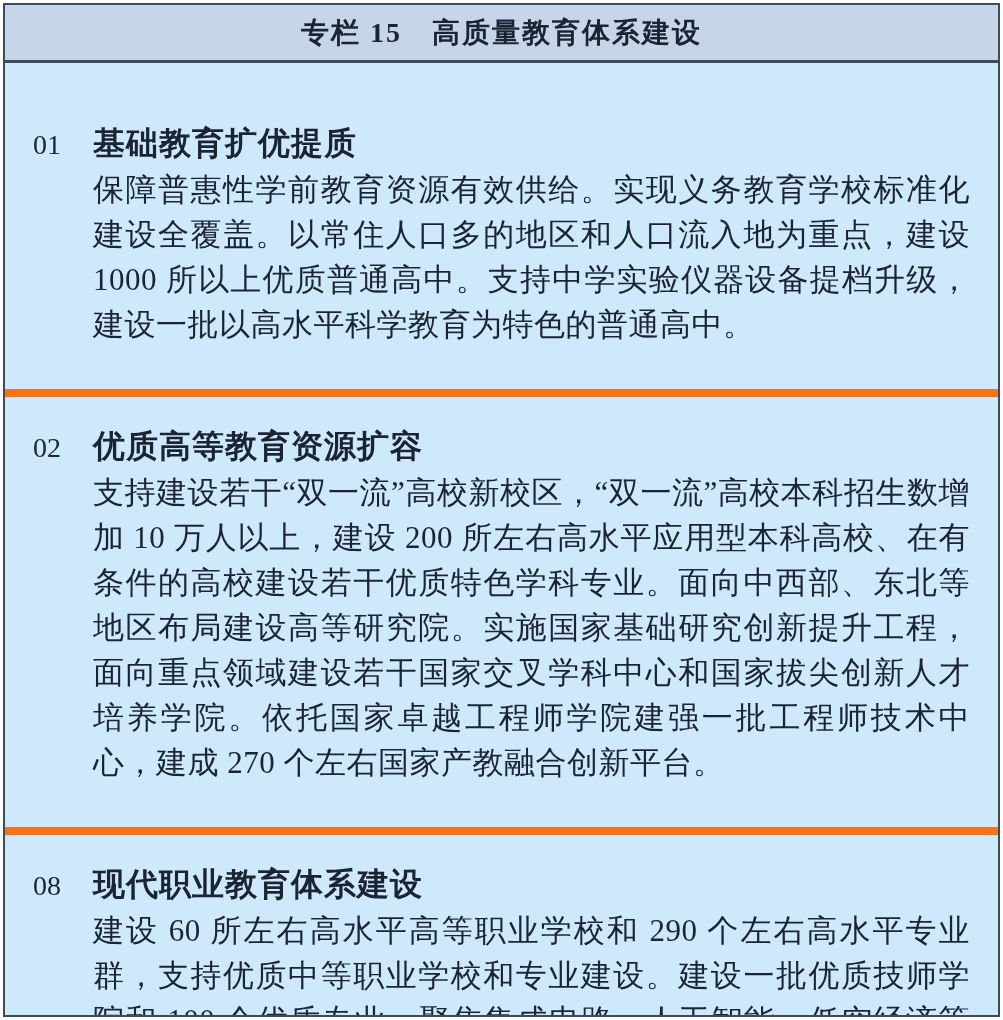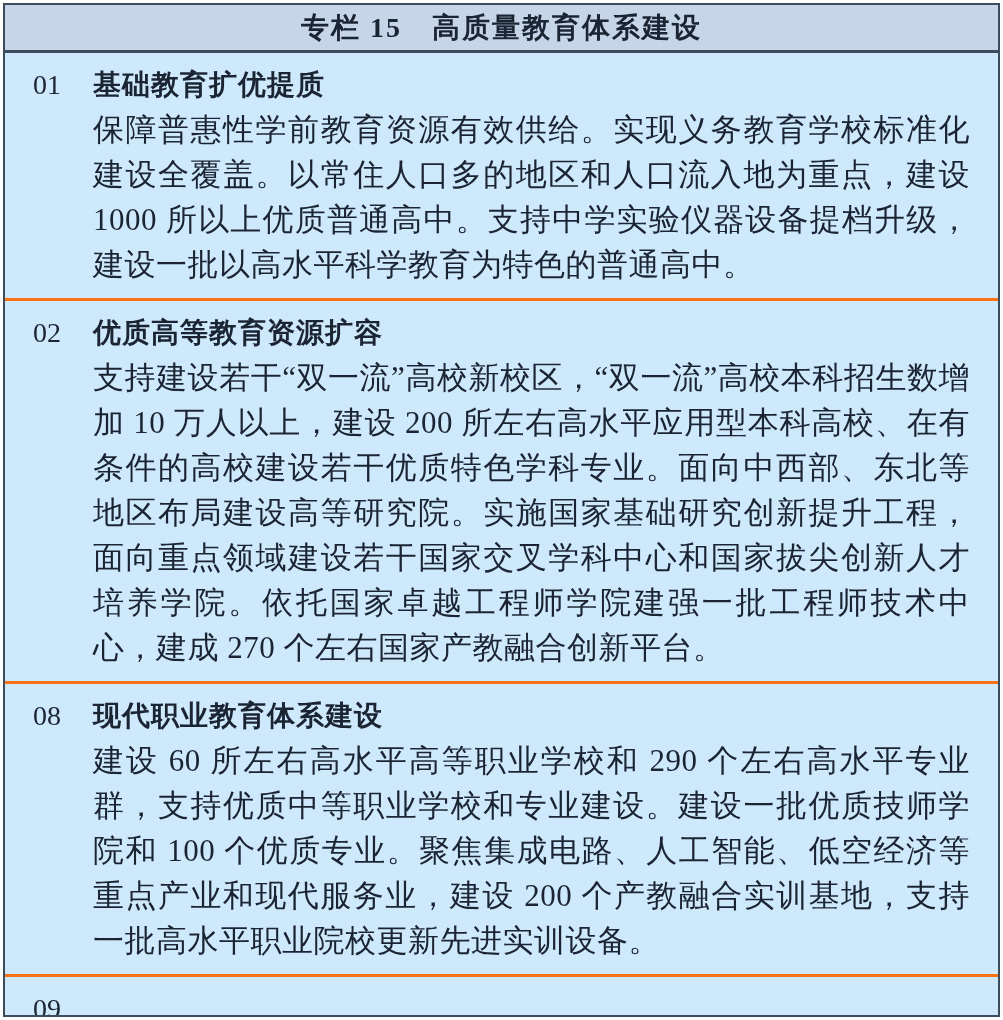--- a/index.html
+++ b/index.html
@@ -10,52 +10,53 @@
   }
   .panel {
     position: absolute;
     left: 3px; top: 3px;
     width: 997px; height: 1014px;
     border: 2px solid #3d4c5a;
     background: #cfe9fc;
     overflow: hidden;
   }
   .panel-header {
-    height: 48px;
+    height: 58px;
     background: #c6d5e8;
     border-bottom: 3px solid #3d4c5a;
     display: flex;
     align-items: center;
     justify-content: center;
   }
   .panel-title {
     font-size: 28px;
     font-weight: bold;
     color: #1b2433;
     letter-spacing: 2px;
   }
   .sec {
-    padding: 9px 28px 11px 28px;
+    padding: 27px 28px 11px 28px;
+    margin-top: 31px;
   }
   .sec + .sec {
-    border-top: 3px solid #f97316;
+    border-top: 8px solid #f97316;
   }
   .title-row {
     display: flex;
     align-items: baseline;
     line-height: 45px;
   }
   .num {
     width: 60px;
     flex: 0 0 60px;
     font-size: 28px;
     color: #1b2433;
   }
   .sec-title {
-    font-size: 28px;
+    font-size: 32px;
     font-weight: bold;
     color: #1b2433;
     letter-spacing: 1px;
   }
   .sec-body {
     margin-left: 60px;
     font-size: 31px;
     line-height: 45px;
     color: #1b2433;
     text-align: justify;

